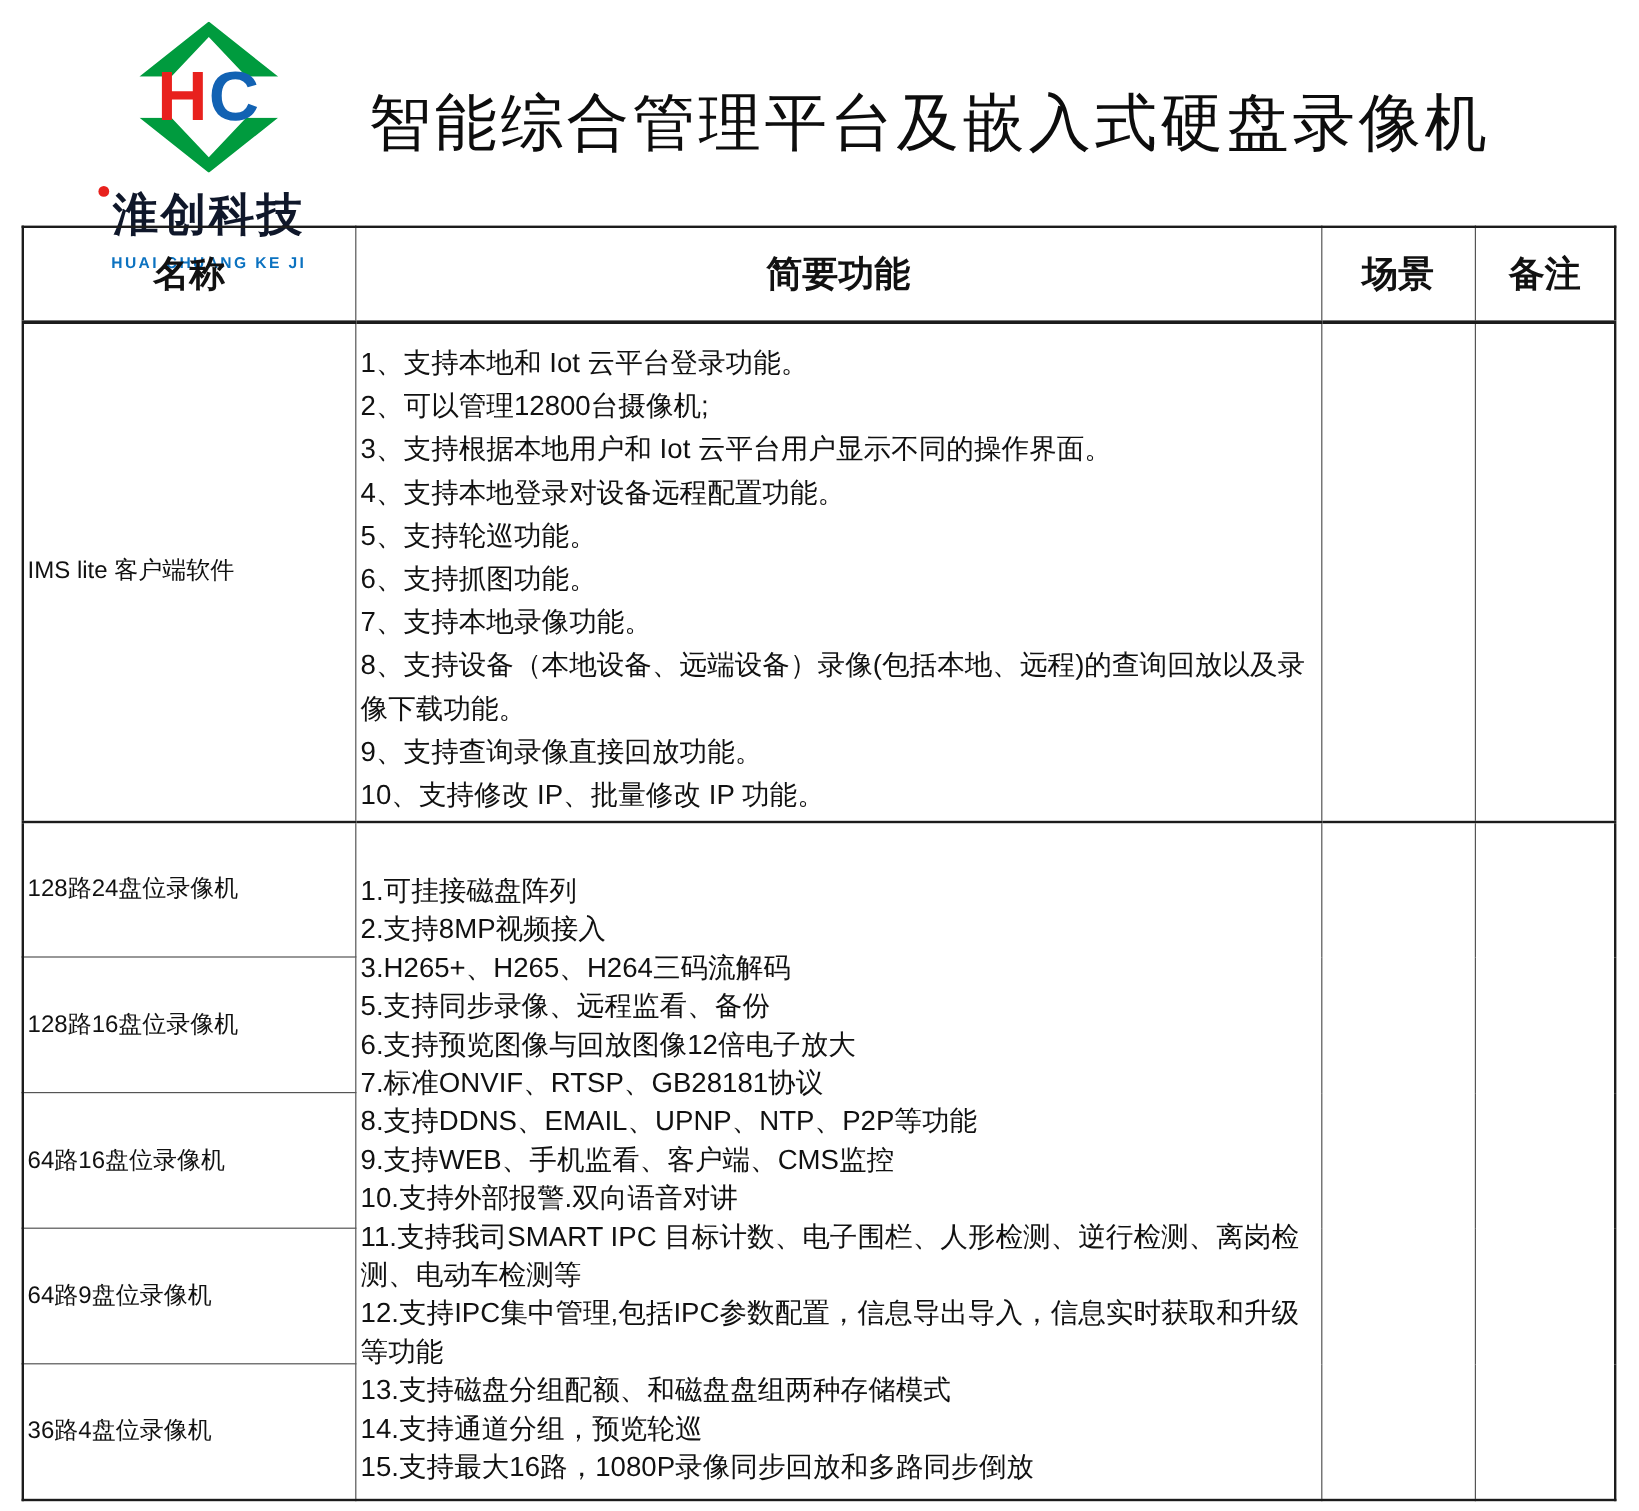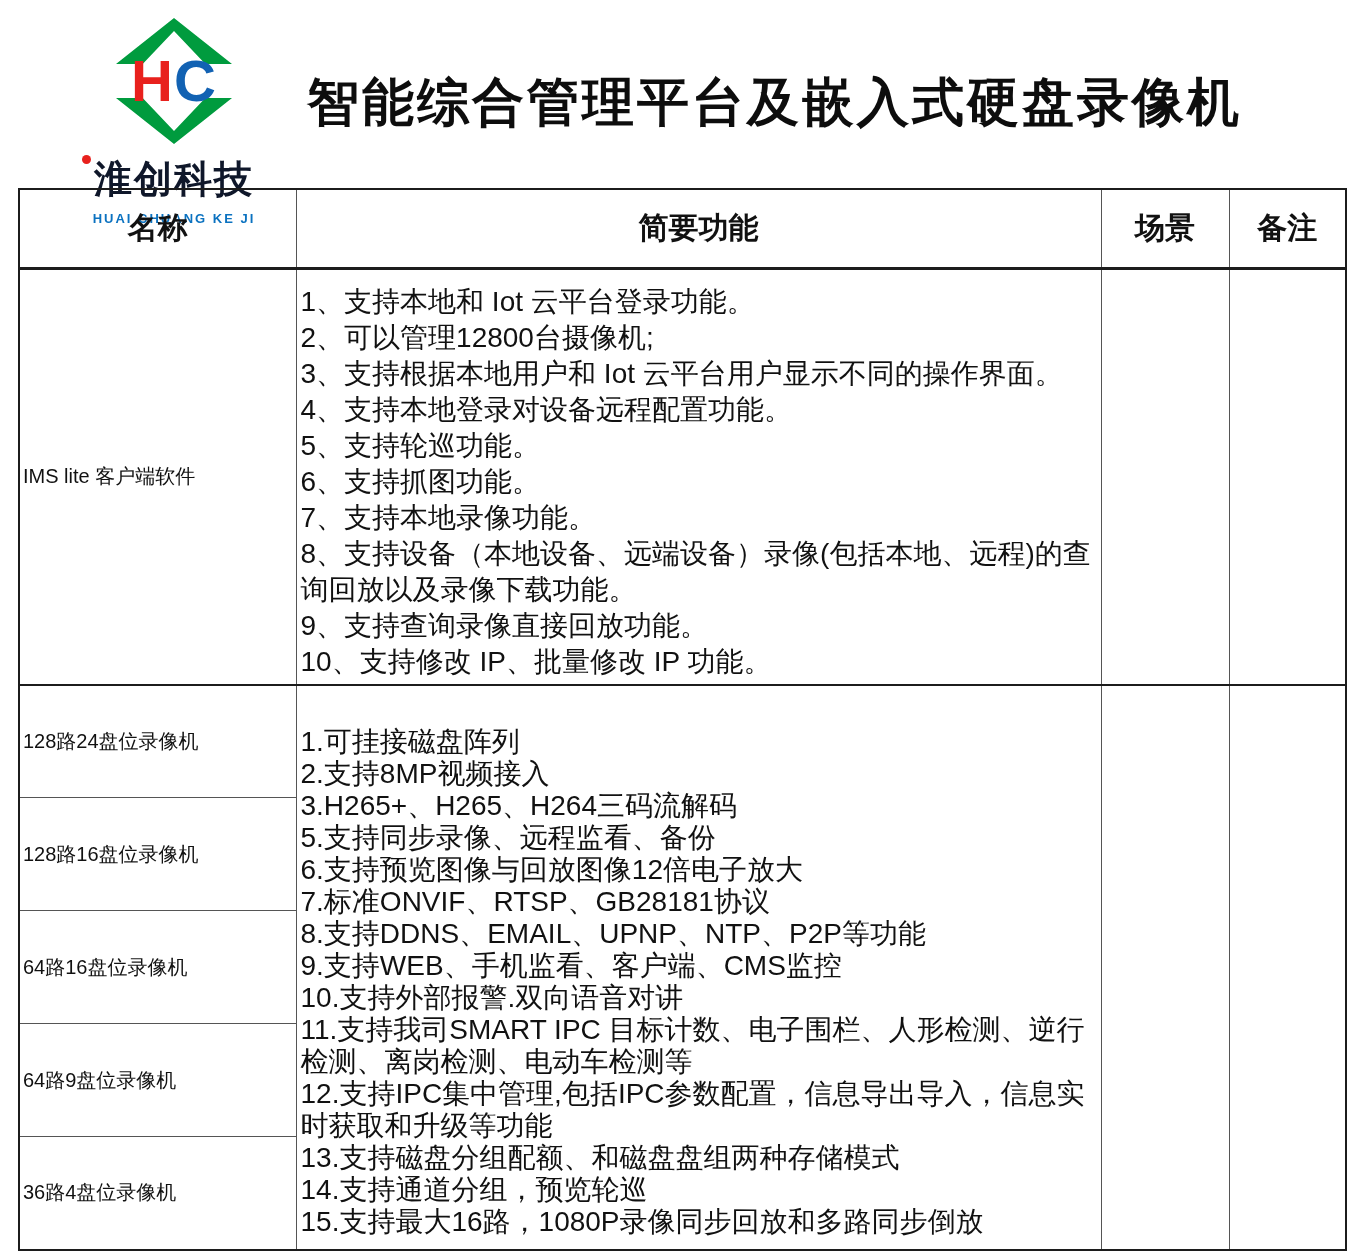--- a/index.html
+++ b/index.html
@@ -19,37 +19,37 @@
   .monogram .h { color:#e8211d; }
   .monogram .c { color:#1262b3; }
   .brand-cn { position:relative; margin-top:10px; font-size:38px; font-weight:bold;
               color:#0f172a; letter-spacing:2px; white-space:nowrap; }
   .red-dot { position:absolute; left:-2px; top:1px; width:9px; height:9px;
              border-radius:50%; background:#e8211d; }
   .brand-en { margin-top:6px; font-size:13px; font-weight:bold; color:#0b72c0;
               letter-spacing:2px; white-space:nowrap; }
 
   
-  .doc-title { position:absolute; left:307px; top:68px; font-size:52px; font-weight:bold;
+  .doc-title { position:absolute; left:307px; top:68px; font-size:52px; font-weight:normal;
                letter-spacing:3px; color:#0d0d0d; white-space:nowrap; }
 
   
   table.spec { position:absolute; left:18px; top:188px; width:1327px;
                border-collapse:collapse; table-layout:fixed; }
   table.spec, table.spec th, table.spec td { border:1px solid #555; }
   table.spec { border:2px solid #1c1c1c; }
   th { height:79px; font-size:30px; font-weight:bold; text-align:center;
        vertical-align:middle; border-bottom:3px solid #1c1c1c !important; }
   td { vertical-align:middle; font-size:25px; }
   .row-sec1 td { height:406px; }
   .sec2-first td { border-top:2px solid #1c1c1c !important; }
   .row-sec2 td { height:113px; }
   .name-cell { padding:0 2px 0 3px; font-size:20px; line-height:1.25; }
   .features-cell { vertical-align:top; padding:14px 4px 4px 4px; }
-  .features-cell .feat { font-size:28px; line-height:36px; word-break:break-word; }
+  .features-cell .feat { font-size:23px; line-height:36px; word-break:break-word; }
   .features-cell-2 { padding-top:40px; }
   .features-cell-2 .feat { line-height:32px; }
 </style>
 </head>
 <body>
 
 <div class="page">
 
   <div class="brand">
     <div class="logo-mark">

